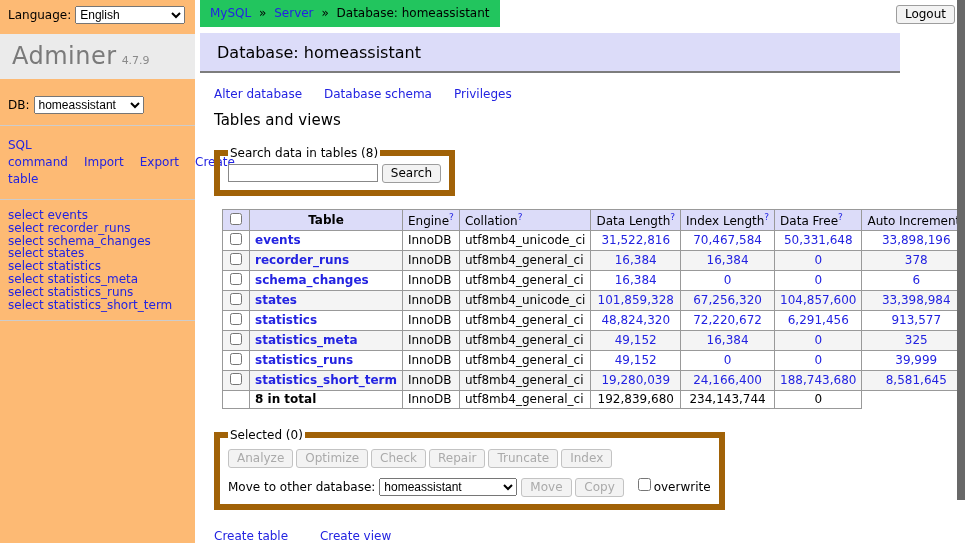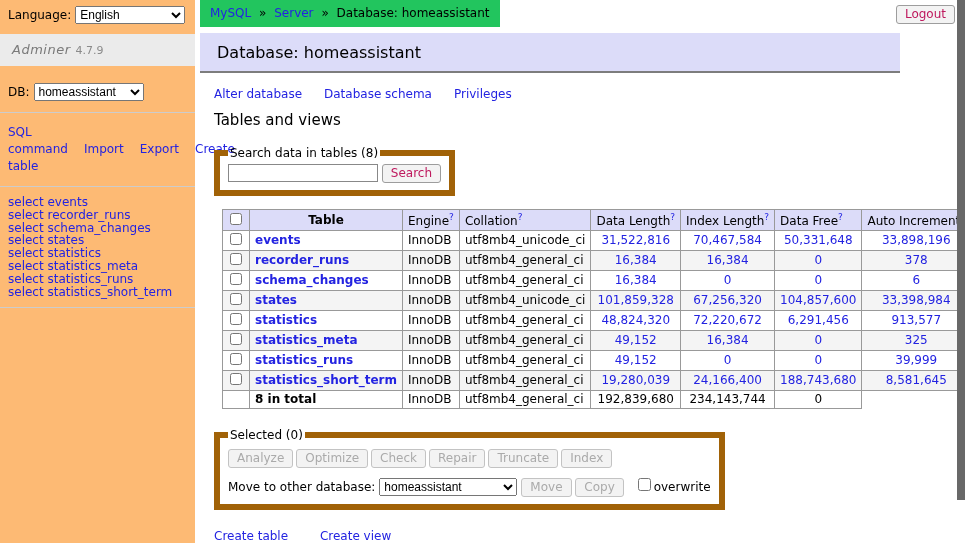--- a/index.html
+++ b/index.html
@@ -9,21 +9,21 @@
     font-family:"DejaVu Sans", sans-serif; font-size:12px; color:#000; background:#fff;
   }
   a { color:#2323e1; text-decoration:none; cursor:pointer; }
   hr { border:0; border-top:1px solid #ccc; margin:9px 0; }
 
   
   #sidebar { position:absolute; left:0; top:0; width:195px; height:100%; background:#fdba74; }
   .lang-row { padding:6px 8px 10px 8px; white-space:nowrap; }
   .lang-row select { width:110px; font-size:12px; margin-left:4px; }
   .brand-band { background:#ebebeb; padding:8px 12px 9px 12px; color:#7a7a7a; }
-  .brand-band .brand { font-style:italic; font-size:13px; letter-spacing:.5px; }
+  .brand-band .brand { font-size:24px; letter-spacing:.5px; }
   .brand-band .version { font-size:11px; margin-left:5px; color:#8a8a8a; }
   .db-row { padding:17px 8px 2px 8px; white-space:nowrap; }
   .db-row select { width:110px; font-size:12px; margin-left:4px; }
   .side-links { padding:2px 8px; width:186px; line-height:17px; }
   .side-links a { margin-right:16px; }
   .table-list { padding:0 8px; line-height:12.8px; }
   .table-list div { white-space:nowrap; }
   .table-list a { color:#2323e1; }
 
   
@@ -33,21 +33,21 @@
   #page-title { background:#dcdcf9; border-bottom:2px solid #7d7d7d; font-size:16px; font-weight:normal;
     margin:6px 0 0 0; padding:10px 17px 9px 17px; }
   .actions { margin:14px 0 0 14px; }
   .actions a { margin-right:22px; }
   h3 { font-size:15px; font-weight:normal; margin:10px 0 9px 14px; }
 
   fieldset { border:6px solid #a16207; margin:8px 0 0 14px; padding:4px 8px 7px 8px; display:inline-block; }
   legend { font-size:12px; padding:0 2px; }
   #search-fieldset input[type=text] { width:150px; height:18px; font-size:12px; border:1px solid #888; padding:1px 3px; }
   button, .btn { font-family:"DejaVu Sans", sans-serif; font-size:12px; background:#f3f3f3; border:1px solid #9d9d9d;
-    border-radius:3px; padding:1px 8px 2px 8px; color:#be185d; }
+    border-radius:3px; padding:1px 8px 2px 8px; color:#000000; }
   button:disabled { color:#aaa; border-color:#c3c3c3; }
 
   
   #tables-grid { border-collapse:collapse; margin:13px 0 0 22px; }
   #tables-grid th, #tables-grid td { border:1px solid #999; padding:1px 5px 2px 5px; font-size:12px; height:17px; }
   #tables-grid thead th { background:#dcdcf9; font-weight:normal; text-align:left; white-space:nowrap; }
   #tables-grid thead th.col-name { font-weight:bold; text-align:center; }
   #tables-grid sup a { font-size:9px; }
   #tables-grid td.num { text-align:center; white-space:nowrap; }
   #tables-grid td.name a { font-weight:bold; }

